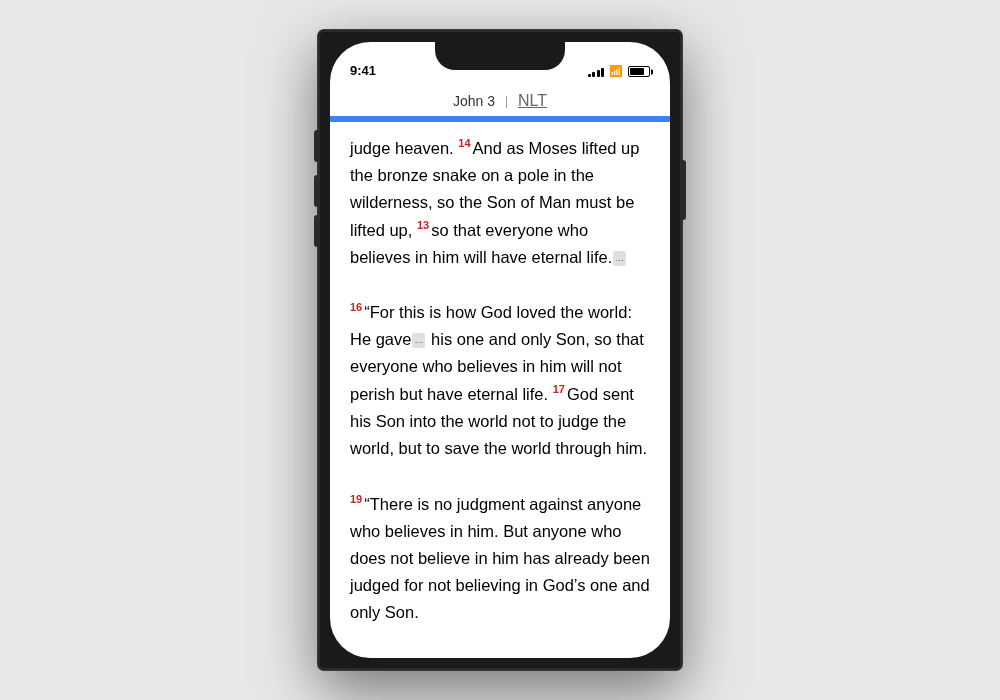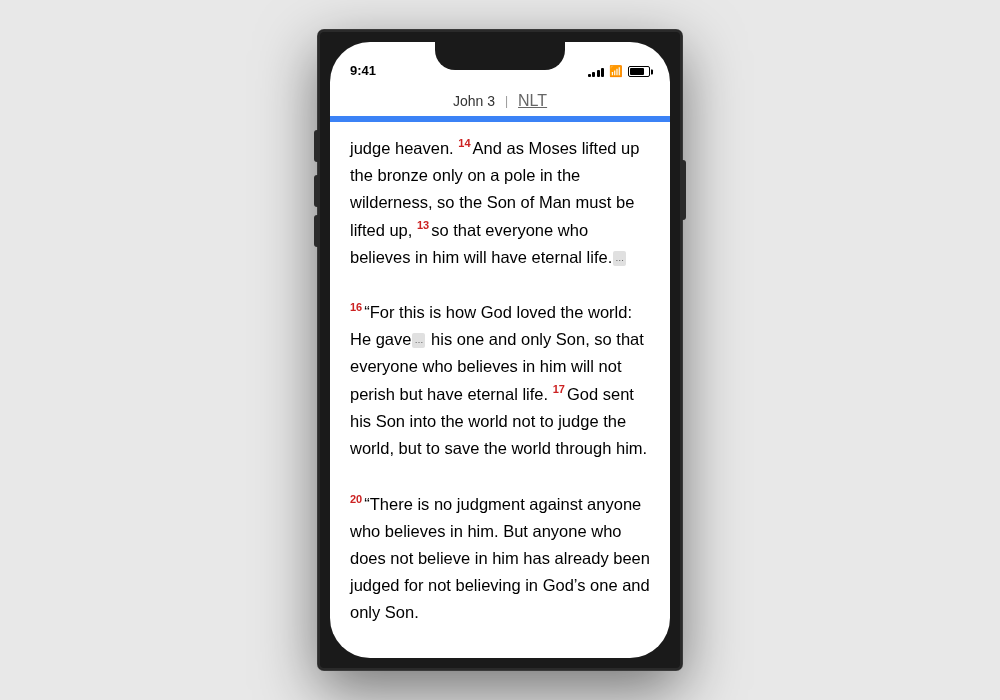--- a/index.html
+++ b/index.html
@@ -244,23 +244,23 @@
     </div>
 
     <div class="bible-header">
       <span class="bible-ref">John 3</span>
       <span class="divider-dot">|</span>
       <span class="translation">NLT</span>
     </div>
 
     <div class="scripture-content">
       <div class="scripture-text">
-        <span>judge heaven. </span><sup class="verse-num">14</sup><span>And as Moses lifted up the bronze only on a pole in the wilderness, so the Son of Man must be lifted up, </span><sup class="verse-num">13</sup><span>so that everyone who believes in him will have eternal life.</span><span class="footnote-marker">…</span>
+        <span>judge heaven. </span><sup class="verse-num">14</sup><span>And as Moses lifted up the bronze snake on a pole in the wilderness, so the Son of Man must be lifted up, </span><sup class="verse-num">13</sup><span>so that everyone who believes in him will have eternal life.</span><span class="footnote-marker">…</span>
 
         <br><br>
         <span class="paragraph-indent"> </span><sup class="verse-num">16</sup><span>“For this is how God loved the world: He gave</span><span class="footnote-marker">…</span><span> his one and only Son, so that everyone who believes in him will not perish but have eternal life. </span><sup class="verse-num">17</sup><span>God sent his Son into the world not to judge the world, but to save the world through him.</span>
 
         <br><br>
-        <span class="paragraph-indent"> </span><sup class="verse-num">20</sup><span>“There is no judgment against anyone who believes in him. But anyone who does not believe in him has already been judged for not believing in God’s one and only Son. </span>
+        <span class="paragraph-indent"> </span><sup class="verse-num">19</sup><span>“There is no judgment against anyone who believes in him. But anyone who does not believe in him has already been judged for not believing in God’s one and only Son. </span>
       </div>
     </div>
   </div>
 </div>
 
 </body></html>

